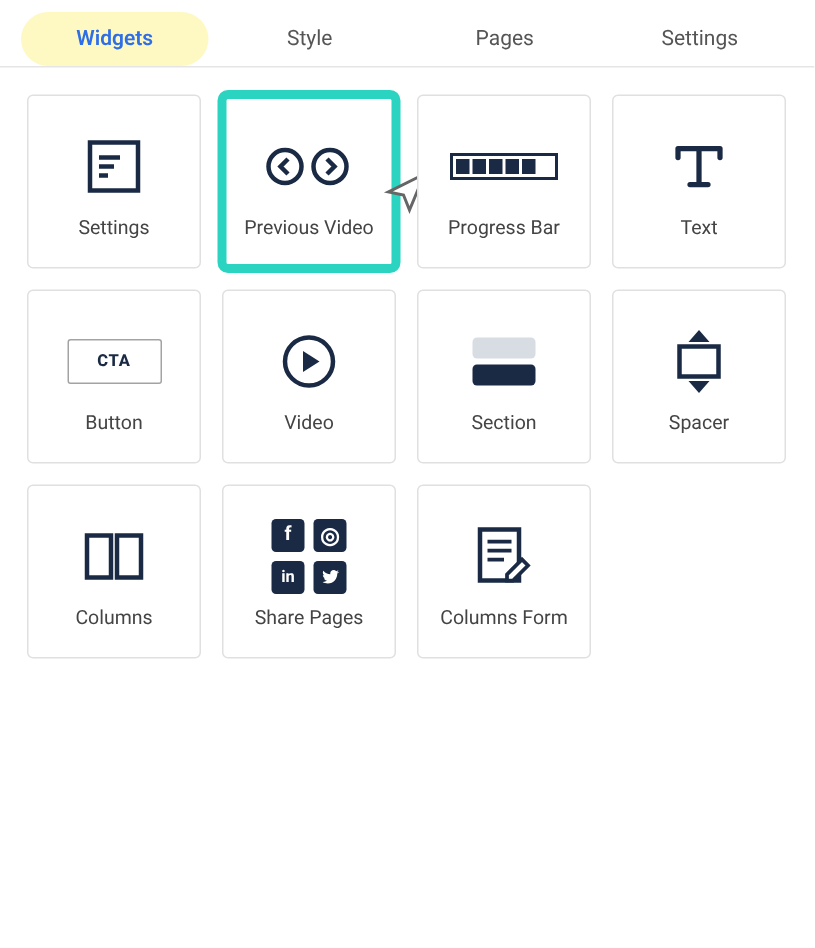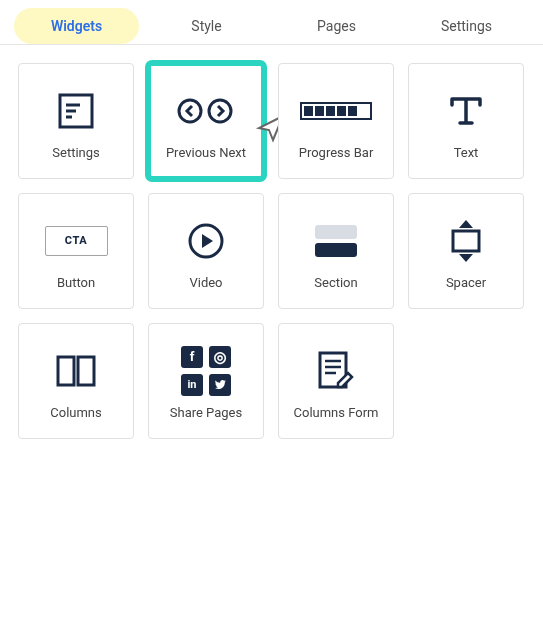--- a/index.html
+++ b/index.html
@@ -141,21 +141,21 @@
 
   <div class="widget highlighted" style="position:relative;">
     <div class="icon-wrap">
       <svg width="64" height="32" viewBox="0 0 64 32" fill="none">
         <circle cx="16" cy="16" r="11" stroke="#1a2a44" stroke-width="3"></circle>
         <path d="M18 11 L13 16 L18 21" stroke="#1a2a44" stroke-width="3" fill="none"></path>
         <circle cx="46" cy="16" r="11" stroke="#1a2a44" stroke-width="3"></circle>
         <path d="M44 11 L49 16 L44 21" stroke="#1a2a44" stroke-width="3" fill="none"></path>
       </svg>
     </div>
-    <div class="label">Previous Next</div>
+    <div class="label">Previous Video</div>
     <svg class="cursor-arrow" width="36" height="36" viewBox="0 0 36 36">
       <path d="M30 6 L6 18 L16 20 L20 30 Z" fill="#fff" stroke="#666" stroke-width="2"></path>
     </svg>
   </div>
 
   <div class="widget">
     <div class="icon-wrap">
       <div class="progress-cells">
         <div class="filled"></div>
           <div class="filled"></div>

